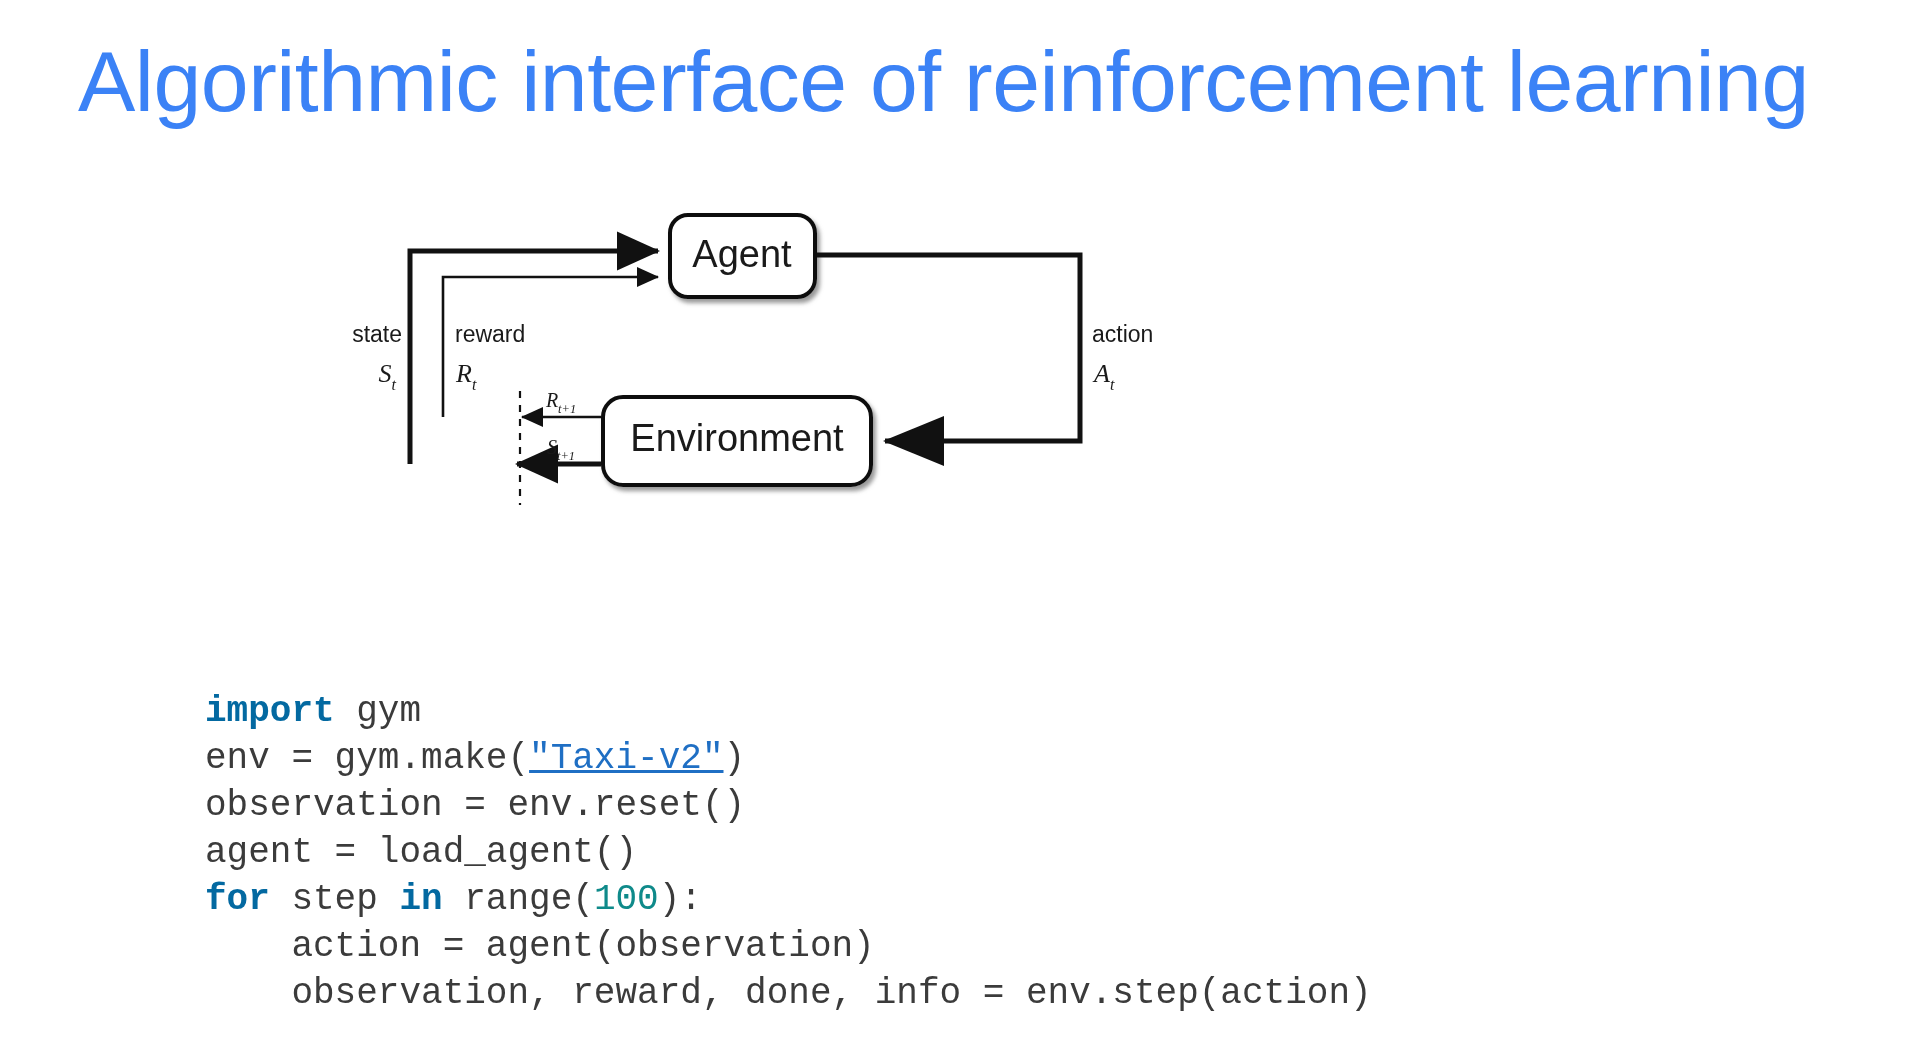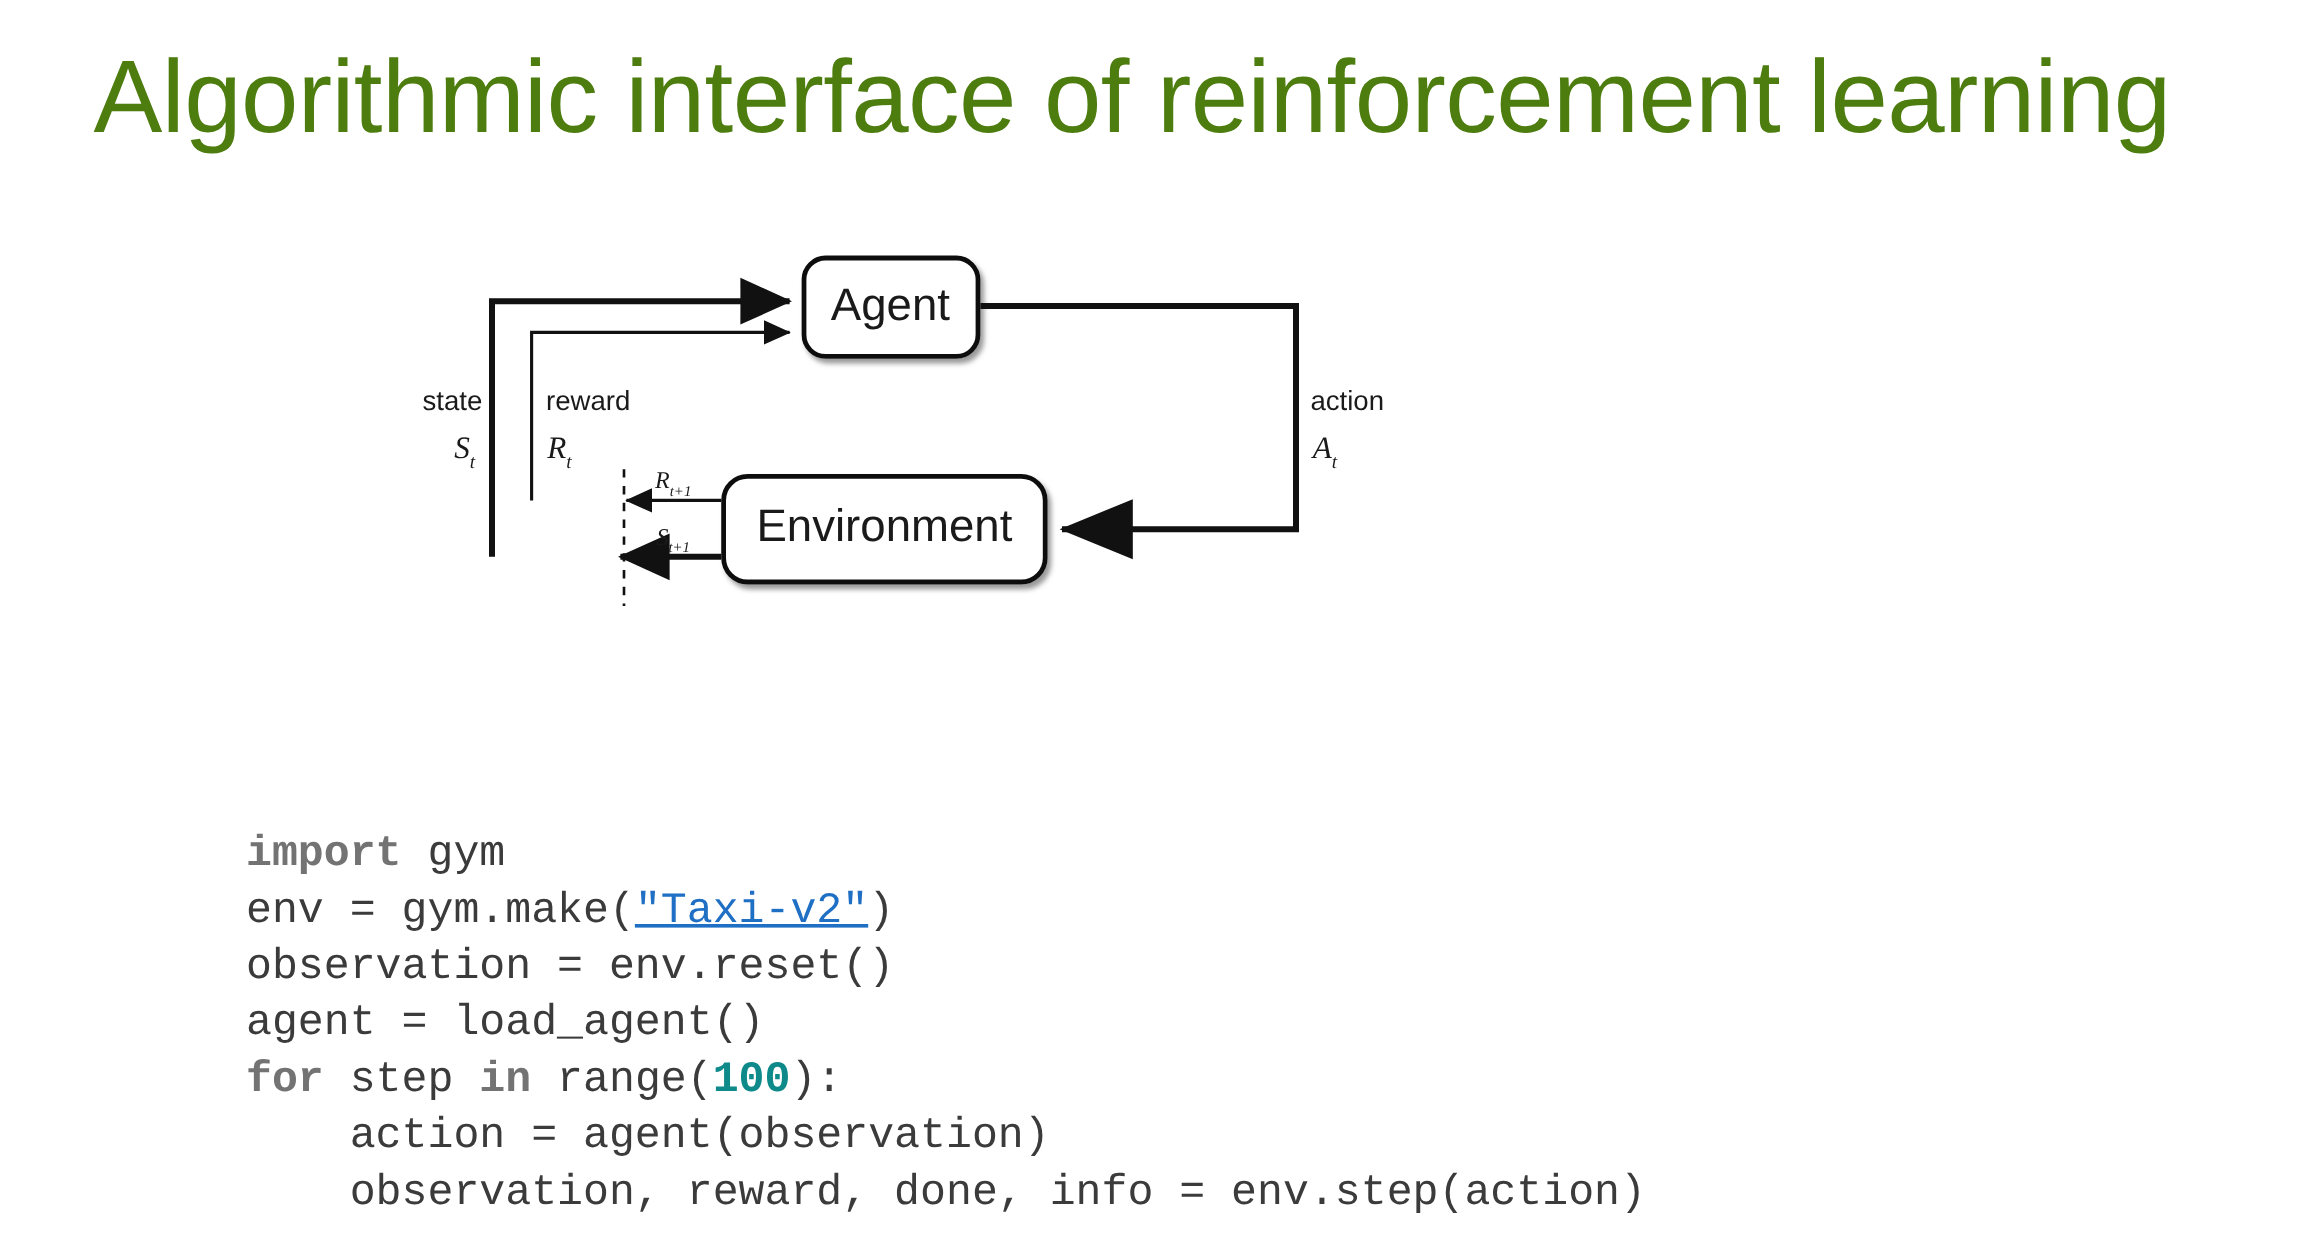--- a/index.html
+++ b/index.html
@@ -18,21 +18,21 @@
   
   #slide-title {
     position: absolute;
     left: 78px;
     top: 38px;
     width: 1800px;
     font-family: "Liberation Sans", sans-serif;
     font-size: 86px;
     line-height: 1.0;
     font-weight: 400;
-    color: #4d7c0f;
+    color: #3b82f6;
     letter-spacing: -0.5px;
     white-space: nowrap;
   }
 
   
   #rl-diagram {
     position: absolute;
     left: 380px;
     top: 205px;
     width: 820px;
@@ -80,31 +80,30 @@
     line-height: 47px;
     color: #3b3b3b;
     white-space: pre;
   }
   #code-block .code-line {
     white-space: pre;
     height: 47px;
   }
   .kw {
     font-weight: bold;
-    color: #737373;
+    color: #0369a1;
     text-align: center;
   }
   .lnk {
     color: #1f6fc4;
     text-decoration: underline;
     text-decoration-color: #1f6fc4;
   }
   .num {
     color: #0f8a8a;
-    font-weight: bold;
   }
 </style>
 </head>
 <body>
 
 <div id="slide-title">Algorithmic interface of reinforcement learning</div>
 
 <div id="rl-diagram">
   <svg viewBox="0 0 820 320" xmlns="http://www.w3.org/2000/svg">
     <defs>

